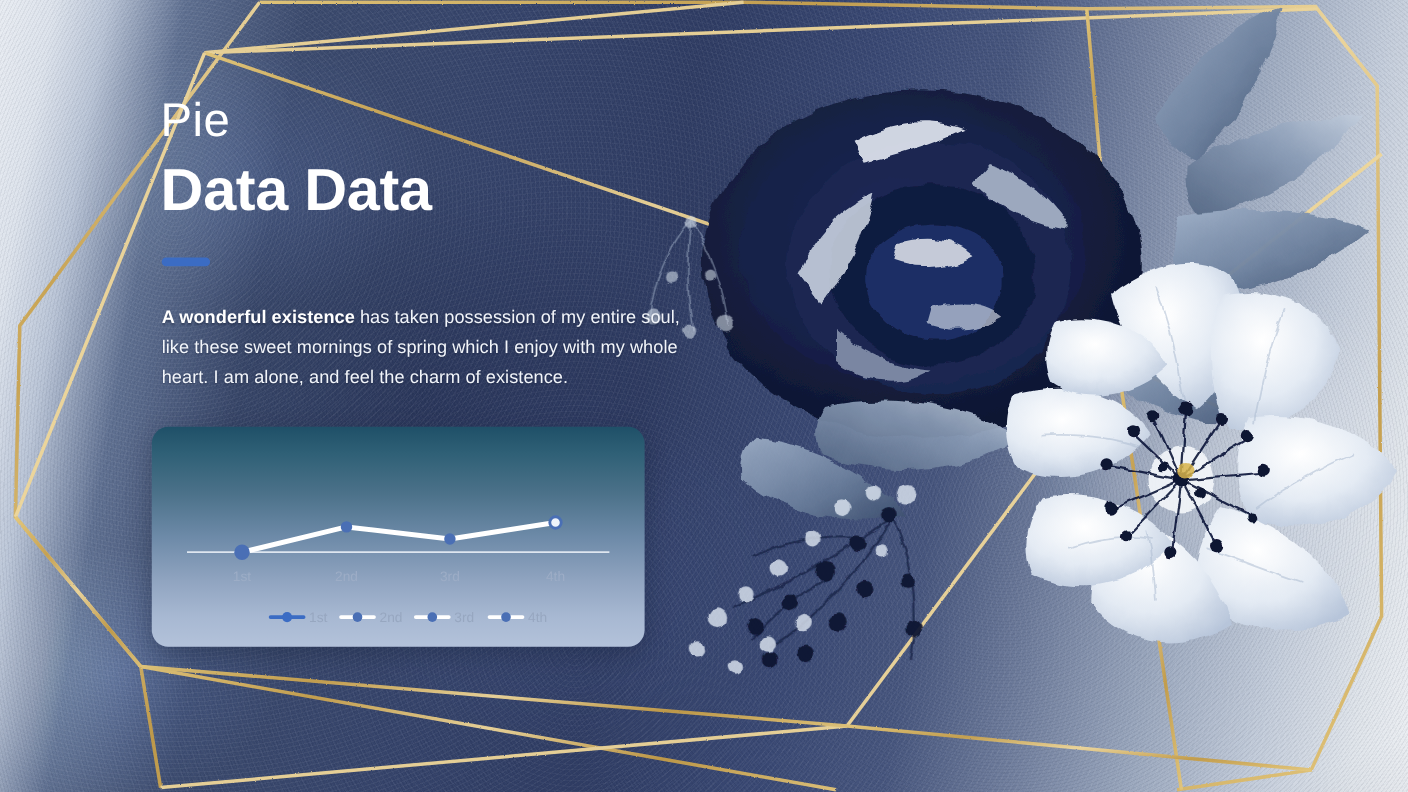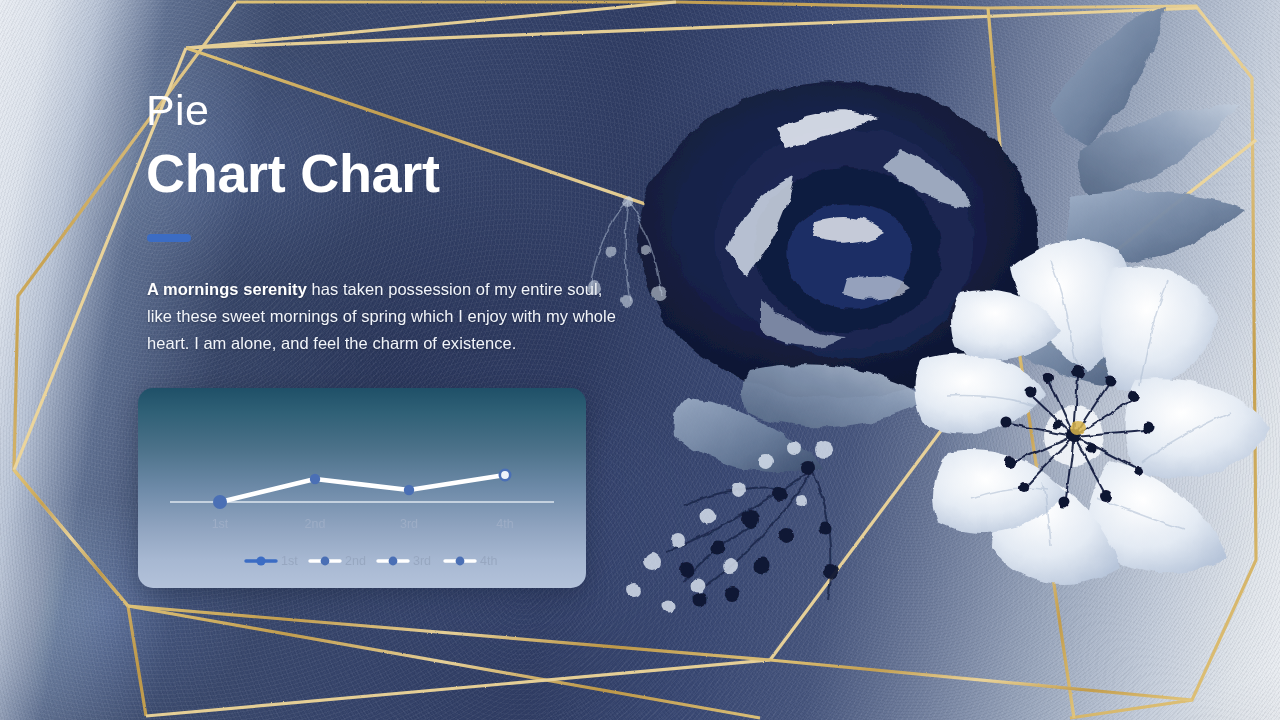--- a/index.html
+++ b/index.html
@@ -330,24 +330,24 @@
           <circle cx="80" cy="294" r="7"></circle>
             <circle cx="30" cy="252" r="5.5"></circle>
           <circle cx="66" cy="250" r="5"></circle>
             <circle cx="48" cy="202" r="5"></circle>
         </g>
       </g>
     </svg>
   </div>
 
   <div class="kicker">Pie</div>
-  <div class="headline">Chart Chart</div>
+  <div class="headline">Data Data</div>
   <div class="accent-bar"></div>
 
-  <p class="body-copy"><b>A mornings serenity</b><span> has taken possession of my entire soul, like these sweet mornings of spring which I enjoy with my whole heart. I am alone, and feel the charm of existence.</span></p>
+  <p class="body-copy"><b>A wonderful existence</b><span> has taken possession of my entire soul, like these sweet mornings of spring which I enjoy with my whole heart. I am alone, and feel the charm of existence.</span></p>
 
   <div class="card">
 
     <div class="card-chart">
       <svg viewBox="0 0 448 140" xmlns="http://www.w3.org/2000/svg">
 
         <line x1="32" y1="54" x2="416" y2="54" stroke="#e9eff7" stroke-width="1.6" opacity="0.9"></line>
 
         <polyline points="82,54 177,31 271,42 367,27" fill="none" stroke="#ffffff" stroke-width="4.6" stroke-linecap="round" stroke-linejoin="round"></polyline>
 

